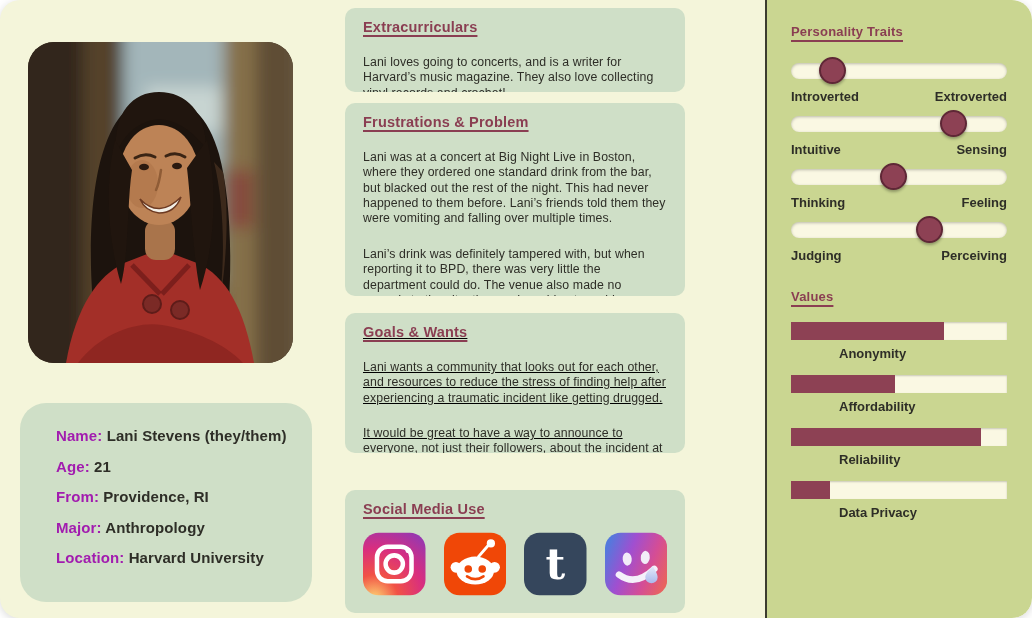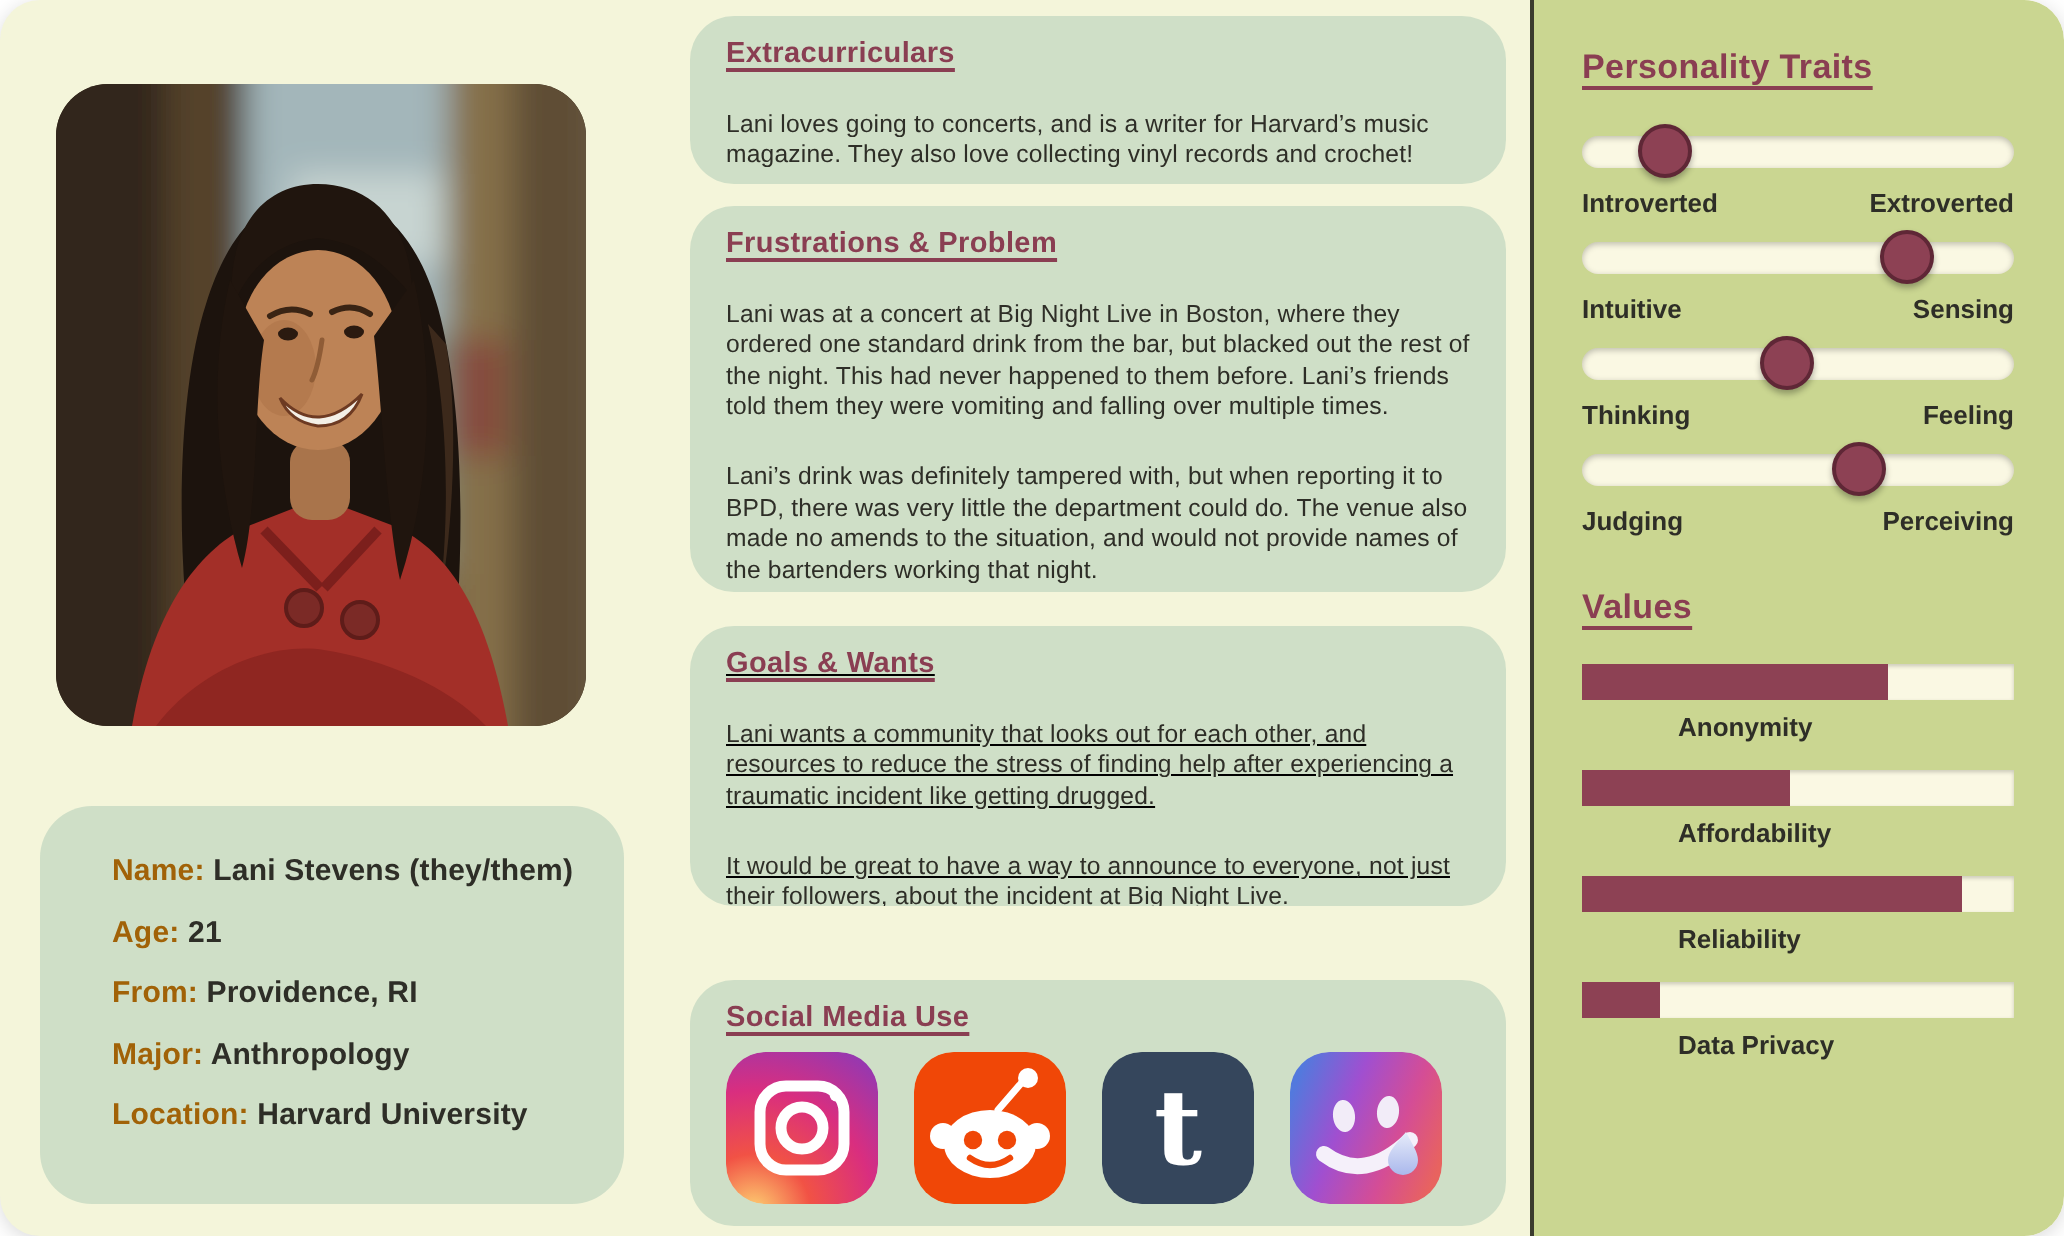--- a/index.html
+++ b/index.html
@@ -13,25 +13,25 @@
   .photo {
     position:absolute; left:28px; top:42px; width:265px; height:321px;
     border-radius:26px; overflow:hidden; background:#3a2b1d;
   }
   .photo svg { display:block; width:100%; height:100%; }
   .info-card {
     position:absolute; left:20px; top:403px; width:292px; height:199px;
     background:#cfdfc7; border-radius:26px; padding:24px 14px 0 36px;
   }
   .info-row { font-size:15px; margin-bottom:13.5px; color:#2e2e27; font-weight:bold; letter-spacing:.1px; }
-  .info-label { color:#a16207; font-weight:bold; }
+  .info-label { color:#a21caf; font-weight:bold; }
   
   .box {
-    position:absolute; left:345px; width:408px;
-    background:#cfdfc7; border-radius:22px; padding:11px 18px; overflow:hidden;
+    position:absolute; left:345px; width:340px;
+    background:#cfdfc7; border-radius:10px; padding:11px 18px; overflow:hidden;
   }
   .box-extracurriculars { top:8px;  height:84px; }
   .box-frustrations     { top:103px; height:193px; }
   .box-goals            { top:313px; height:140px;text-decoration:underline; }
   .box-social           { top:490px; height:123px; }
   .box h3 {
     font-size:14.5px; color:#8a3e52; font-weight:bold;
     text-decoration:underline; text-underline-offset:3px; text-decoration-thickness:1.5px;
     margin-bottom:6px; letter-spacing:.2px;
   }
@@ -41,21 +41,21 @@
   }
   .social-icons { display:flex; gap:18px; margin-top:9px; }
   .app-icon { width:76px; height:76px; border-radius:20px; display:block; cursor:pointer; }
   
   .right-panel {
     position:absolute; right:0; top:0; width:267px; height:618px;
     background:#cad691; border-left:2px solid #3b3c2e;
     border-radius:0 20px 20px 0; padding:18px 25px 0 24px;
   }
   .panel-title {
-    font-size:17px; color:#8a3e52; font-weight:bold;
+    font-size:13px; color:#8a3e52; font-weight:bold;
     text-decoration:underline; text-underline-offset:4px; text-decoration-thickness:1.5px;
     letter-spacing:.2px;
   }
   .panel-title.traits { margin:6px 0 24px; }
   .panel-title.values { margin:26px 0 18px; }
   .slider-group { margin-bottom:12px; }
   .slider-track {
     position:relative; height:16px; background:#faf8e3; border-radius:8px;
     box-shadow:inset 0 1px 3px rgba(0,0,0,.25);
   }

